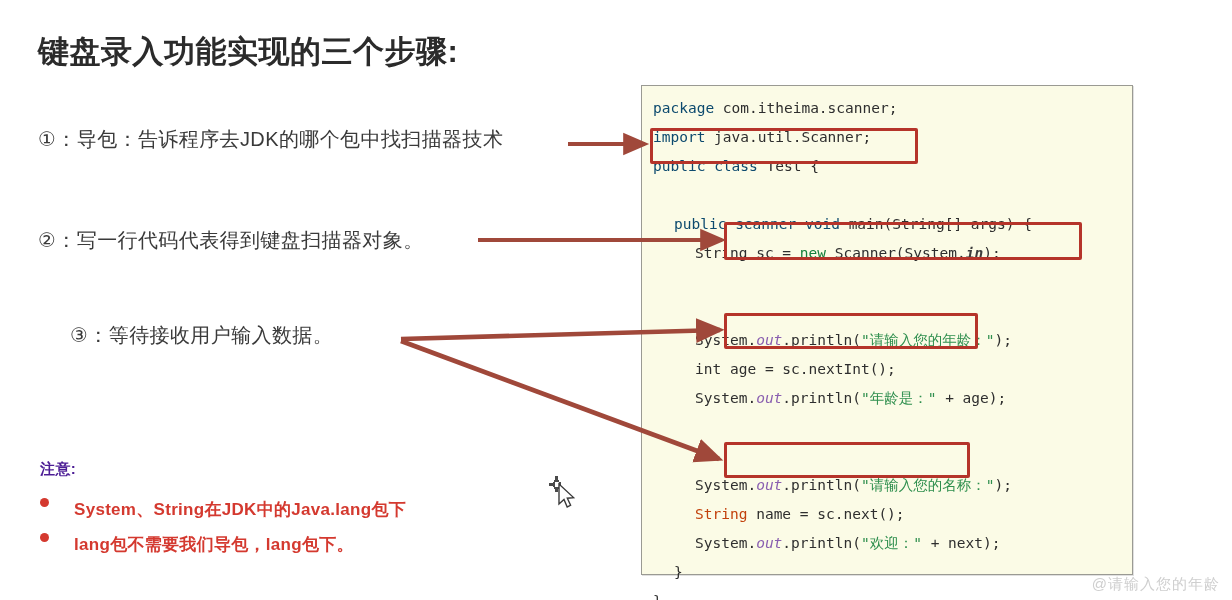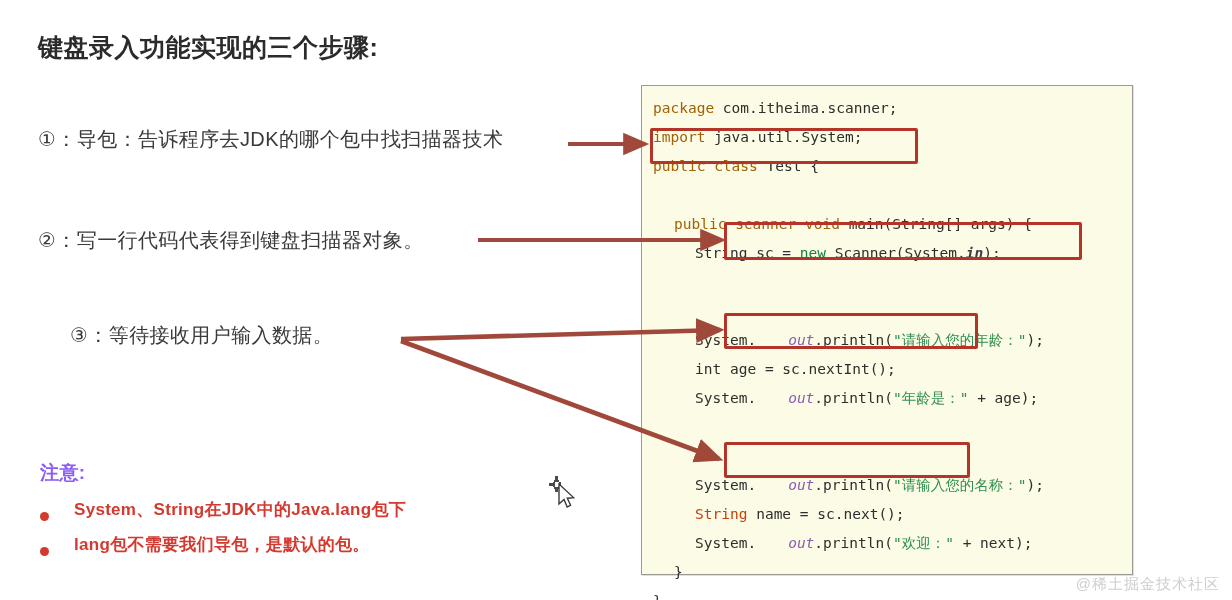--- a/index.html
+++ b/index.html
@@ -8,42 +8,42 @@
     background:#ffffff;
     font-family:"Liberation Sans","DejaVu Sans",sans-serif;
     overflow:hidden;
     position:relative;
   }
   #stage{position:absolute;left:0;top:0;width:1232px;height:600px;}
 
   
   .page-title{
     position:absolute;left:38px;top:31px;
-    font-size:25px;font-weight:bold;color:#2b2b2b;
+    font-size:31px;font-weight:bold;color:#2b2b2b;
     letter-spacing:.5px;white-space:nowrap;
   }
   .step{
     position:absolute;left:38px;
     font-size:20px;color:#3a3a3a;white-space:nowrap;
     letter-spacing:.4px;
   }
   .step-1{top:126px;}
   .step-2{top:227px;}
   .step-3{top:322px;margin-left:32px;}
 
   .note-title{
     position:absolute;left:40px;top:460px;
-    font-size:19px;font-weight:bold;color:#8b5cf6;
+    font-size:15px;font-weight:bold;color:#4c1d95;
     letter-spacing:.4px;white-space:nowrap;
   }
   .note-item{
     position:absolute;left:40px;
     font-size:17px;font-weight:bold;color:#d4392f;
     white-space:nowrap;letter-spacing:.3px;
-    display:flex;align-items:flex-end;
+    display:flex;align-items:flex-start;
   }
   .note-1{top:498px;}
   .note-2{top:533px;}
   .note-bullet{
     display:inline-block;width:9px;height:9px;border-radius:50%;
     background:#d4392f;margin-right:25px;flex:0 0 auto;
   }
 
   
   #code-panel{
@@ -56,25 +56,25 @@
   }
   .code{
     position:absolute;left:11px;top:8px;right:4px;
     font-family:"DejaVu Sans Mono","Liberation Mono",monospace;
     font-size:14.5px;
     line-height:29px;
     color:#2e2e2e;
     white-space:pre;
     letter-spacing:0px;
   }
-  .kw    {color:#a16207;}
+  .kw    {color:#0c4a6e;}
   .kw2   {color:#15803d;}
   .cls   {color:#c2410c;}
   .str   {color:#2f8f4e;}
-  .fld   {color:#8a5fb0;font-style:italic;margin-left:32px;}
+  .fld   {color:#8a5fb0;font-style:italic;}
   .ital  {color:#3d3d3d;font-style:italic;font-weight:bold;}
   .ind1  {padding-left:2.9em;}
   .ind2  {padding-left:1.45em;}
 
   
   .hl{
     position:absolute;
     border:3px solid #b5342a;
     border-radius:2px;
     box-sizing:border-box;
@@ -109,26 +109,26 @@
   <div class="step step-1">①：导包：告诉程序去JDK的哪个包中找扫描器技术</div>
   <div class="step step-3">③：等待接收用户输入数据。</div>
 
   <div class="note-title">注意:</div>
   <div class="note-item note-1">
     <span class="note-bullet"></span>
     <span>System、String在JDK中的Java.lang包下</span>
   </div>
   <div class="note-item note-2">
     <span class="note-bullet"></span>
-    <span>lang包不需要我们导包，是默认的包。</span>
+    <span>lang包不需要我们导包，lang包下。</span>
   </div>
 
   <div id="code-panel">
     <div class="code"><span class="kw">package</span><span> com.itheima.scanner;</span>
-<span class="kw">import</span><span> java.util.System;</span>
+<span class="kw">import</span><span> java.util.Scanner;</span>
 <span class="kw">public</span> <span class="kw">class</span><span> Test {</span>
 
 <span class="ind2"></span><span class="kw">public</span> <span class="kw">scanner</span> <span class="kw">void</span><span> main(String[] args) {</span>
 <span class="ind1"></span><span>String</span><span> sc = </span><span class="kw2">new</span><span> Scanner(System.</span><span class="ital">in</span><span>);</span>
 
 
 <span class="ind1"></span><span>System.</span><span class="fld">out</span><span>.println(</span><span class="str">"请输入您的年龄："</span><span>);</span>
 <span class="ind1"></span><span>int age = sc.nextInt();</span>
 <span class="ind1"></span><span>System.</span><span class="fld">out</span><span>.println(</span><span class="str">"年龄是："</span><span> + age);</span>
 
@@ -167,15 +167,15 @@
       <rect x="6" y="5" width="5" height="2"></rect>
       <rect x="1" y="8" width="4" height="3"></rect>
       <rect x="5" y="7" width="2" height="5"></rect>
       <rect x="11" y="7" width="2" height="5"></rect>
       <rect x="7" y="13" width="3" height="4"></rect>
       <rect x="6" y="12" width="5" height="2"></rect>
     </g>
     <path d="M11,9 L11,29 L16,24.5 L19.2,32 L22.6,30.3 L19.3,23.2 L25.6,22.6 Z" fill="#ffffff" stroke="#3a3a3a" stroke-width="1.4"></path>
   </svg>
 
-  <div id="watermark">@稀土掘金技术社区</div>
+  <div id="watermark">@请输入您的年龄</div>
 
 </div>
 
 </body></html>

